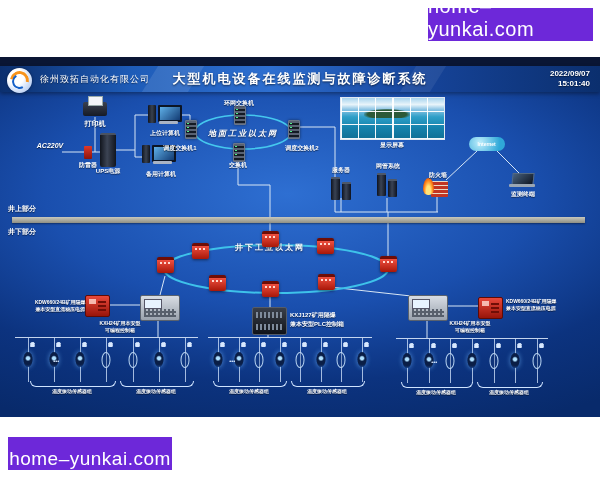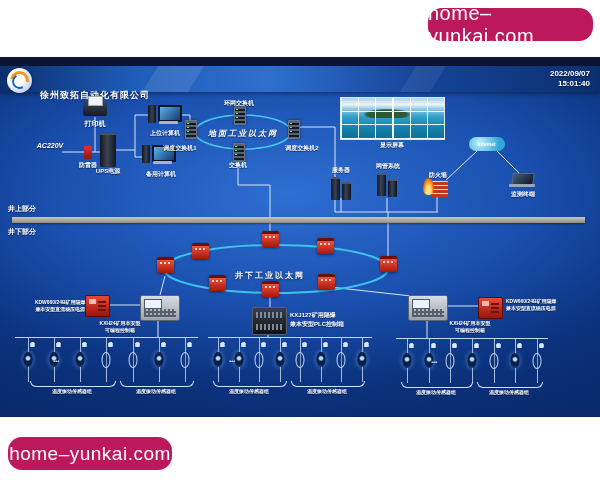--- a/index.html
+++ b/index.html
@@ -1,38 +1,38 @@
 <!DOCTYPE html>
 <html><head>
 <meta charset="utf-8">
 <style>
   html,body{margin:0;padding:0;}
   body{width:600px;height:480px;background:#ffffff;font-family:"Liberation Sans","DejaVu Sans",sans-serif;position:relative;overflow:hidden;}
 
   
-  .wm{position:absolute;background:#be185d;color:#fff;display:flex;align-items:center;justify-content:center;font-size:20px;letter-spacing:.5px;border-radius:14px;}
+  .wm{position:absolute;background:#6d28d9;color:#fff;display:flex;align-items:flex-end;justify-content:center;font-size:20px;letter-spacing:.5px;}
   .wm.top{left:428px;top:8px;width:165px;height:33px;}
   .wm.bottom{left:8px;top:437px;width:164px;height:33px;font-size:19px;}
 
   
   .screen{position:absolute;left:0;top:57px;width:600px;height:360px;
     background:radial-gradient(ellipse 90% 70% at 48% 38%,#2e6fd2 0%,#1a4fae 45%,#0c337f 75%,#082a6b 100%);overflow:hidden;}
 
   
   .topstrip{position:absolute;left:0;top:0;width:600px;height:9px;background:#0a1634;}
   .hband{position:absolute;left:0;top:9px;width:600px;height:26px;
     background:linear-gradient(90deg,#0b2f6e 0%,#1e5cb8 22%,#2e6fd0 45%,#16449a 70%,#0b2f6e 100%);box-shadow:0 2px 4px rgba(0,0,0,.35);}
   .streak{position:absolute;top:9px;height:26px;width:46px;background:rgba(255,255,255,.10);transform:skewX(-32deg);}
   .logo{position:absolute;left:7px;top:11px;width:25px;height:25px;border-radius:50%;
     background:radial-gradient(circle at 35% 35%,#ffffff 0 34%,#dce8fb 55%,#9db9e9 100%);box-shadow:0 0 3px rgba(0,0,0,.4);}
   .logo:before{content:"";position:absolute;left:3px;top:3px;width:13px;height:13px;border-radius:50%;
     border:3px solid transparent;border-top-color:#f7941d;border-right-color:#f7941d;transform:rotate(-35deg);}
   .logo:after{content:"";position:absolute;left:5px;top:6px;width:11px;height:11px;border-radius:50%;
     border:2px solid transparent;border-bottom-color:#1460c8;border-left-color:#1460c8;transform:rotate(15deg);}
-  .company{position:absolute;left:40px;top:32px;color:#fff;font-size:9px;font-weight:bold;letter-spacing:1px;text-shadow:0 1px 1px rgba(0,0,0,.5);}
+  .company{position:absolute;left:40px;top:16px;color:#fff;font-size:9px;font-weight:normal;letter-spacing:1px;text-shadow:0 1px 1px rgba(0,0,0,.5);}
   .mtitle{position:absolute;left:0;right:0;top:13px;text-align:center;color:#fff;font-size:13px;font-weight:bold;letter-spacing:2px;text-shadow:0 1px 2px rgba(0,0,0,.6);}
   .dtime{position:absolute;right:10px;top:12px;text-align:right;color:#fff;font-size:8px;font-weight:bold;line-height:1.25;text-shadow:0 1px 1px rgba(0,0,0,.5);}
 
   
   .lbl{position:absolute;color:#fff;font-weight:bold;white-space:nowrap;transform:translateX(-50%);font-size:7px;text-shadow:0 1px 1px rgba(0,0,0,.55);}
   .lbl.s{font-size:8px;transform:translateX(-50%) scale(.75);transform-origin:center top;}
   .lbl.xs{font-size:8px;transform:translateX(-50%) scale(.62);transform-origin:center top;}
   .lbl-l{position:absolute;color:#fff;font-weight:bold;white-space:nowrap;font-size:7px;text-shadow:0 1px 1px rgba(0,0,0,.55);}
   .lbl-l.xs{font-size:8px;transform:scale(.62);transform-origin:left top;}
   .lbl-l.sm{font-size:8px;transform:scale(.75);transform-origin:left top;}
@@ -105,20 +105,21 @@
   </div>
 
 <div class="screen">
 
   <div class="topstrip"></div>
   <div class="hband"></div>
   <div class="streak" style="left:150px;"></div>
   <div class="streak" style="left:408px;width:30px;background:rgba(255,255,255,.07);"></div>
   <div class="logo"></div>
   <div class="company">徐州致拓自动化有限公司</div>
+  <div class="mtitle">大型机电设备在线监测与故障诊断系统</div>
   <div class="dtime">
     <div>2022/09/07</div>
     <div>15:01:40</div>
   </div>
 
   <svg class="wires" width="600" height="360">
     <g stroke="#d7e6f5" stroke-width="1" fill="none">
       <path d="M95,60 V95 M62,95 H84 M92,95 H100 M116,93 H135 M135,58 V100 M135,58 H150 M135,100 H142 M182,58 H190 V63"></path>
       <path d="M298,70 H335 M335,70 V155 M335,155 H438 M341,141 V155 M387,141 V155 M437,140 V155 M388,155 V206"></path>
       <path d="M238,103 V128 H270 V174"></path>
@@ -188,21 +189,21 @@
   <div class="laptop">
       <div class="ls"></div>
       <div class="lb"></div>
     </div>
   <div class="lbl s" style="left:523px;top:133px;">监测终端</div>
 
   <div class="lbl-l" style="left:8px;top:147px;">井上部分</div>
   <div class="gbar"></div>
   <div class="lbl-l" style="left:8px;top:170px;">井下部分</div>
 
-  <div class="ringlbl" style="left:270px;top:213px;">井下工业以太网</div>
+  <div class="ringlbl" style="left:270px;top:185px;">井下工业以太网</div>
   <div class="redsw" style="left:157px;top:200px;"></div>
   <div class="redsw" style="left:192px;top:186px;"></div>
   <div class="redsw" style="left:262px;top:174px;"></div>
   <div class="redsw" style="left:317px;top:181px;"></div>
   <div class="redsw" style="left:380px;top:199px;"></div>
   <div class="redsw" style="left:209px;top:218px;"></div>
   <div class="redsw" style="left:262px;top:224px;"></div>
   <div class="redsw" style="left:318px;top:217px;"></div>
 
   <div class="kdw" style="left:85px;top:238px;"></div>

